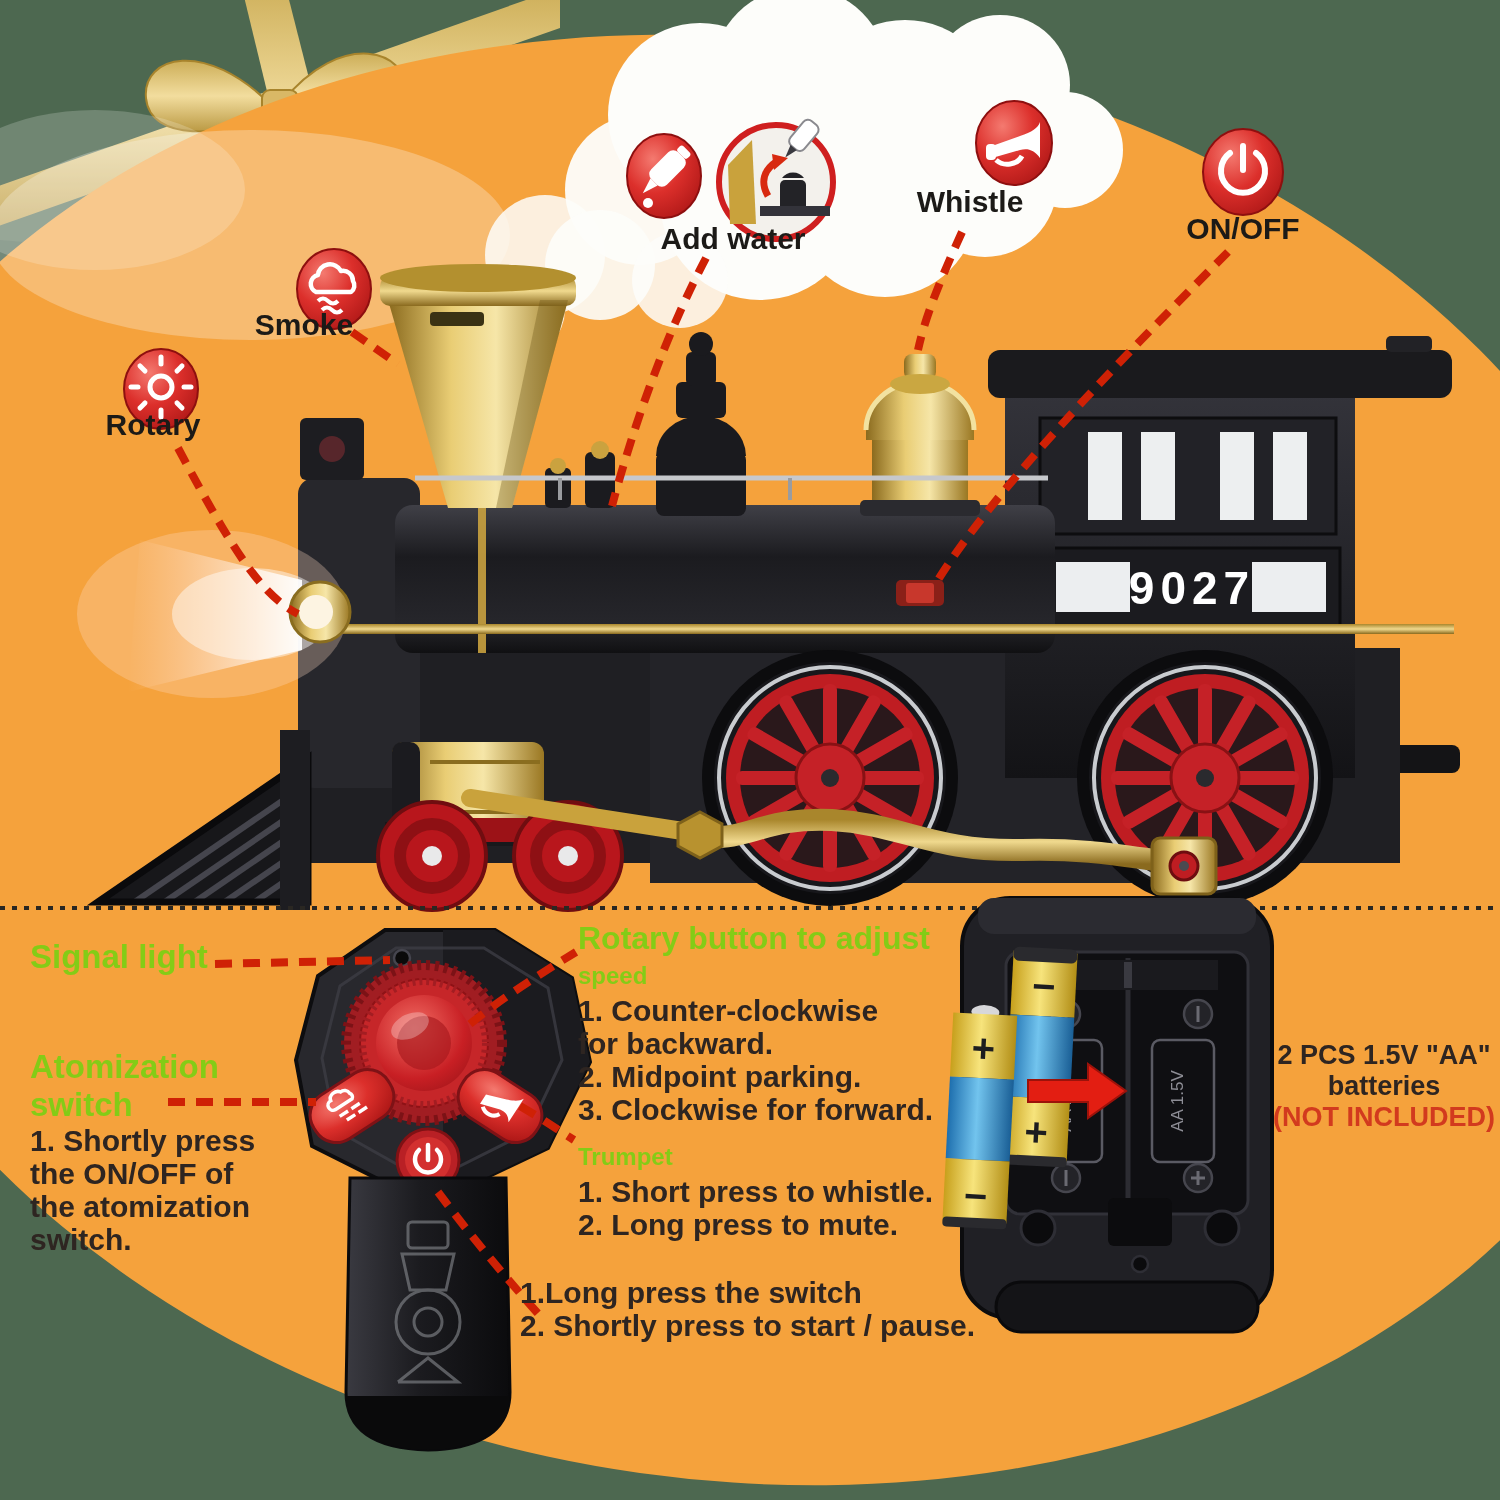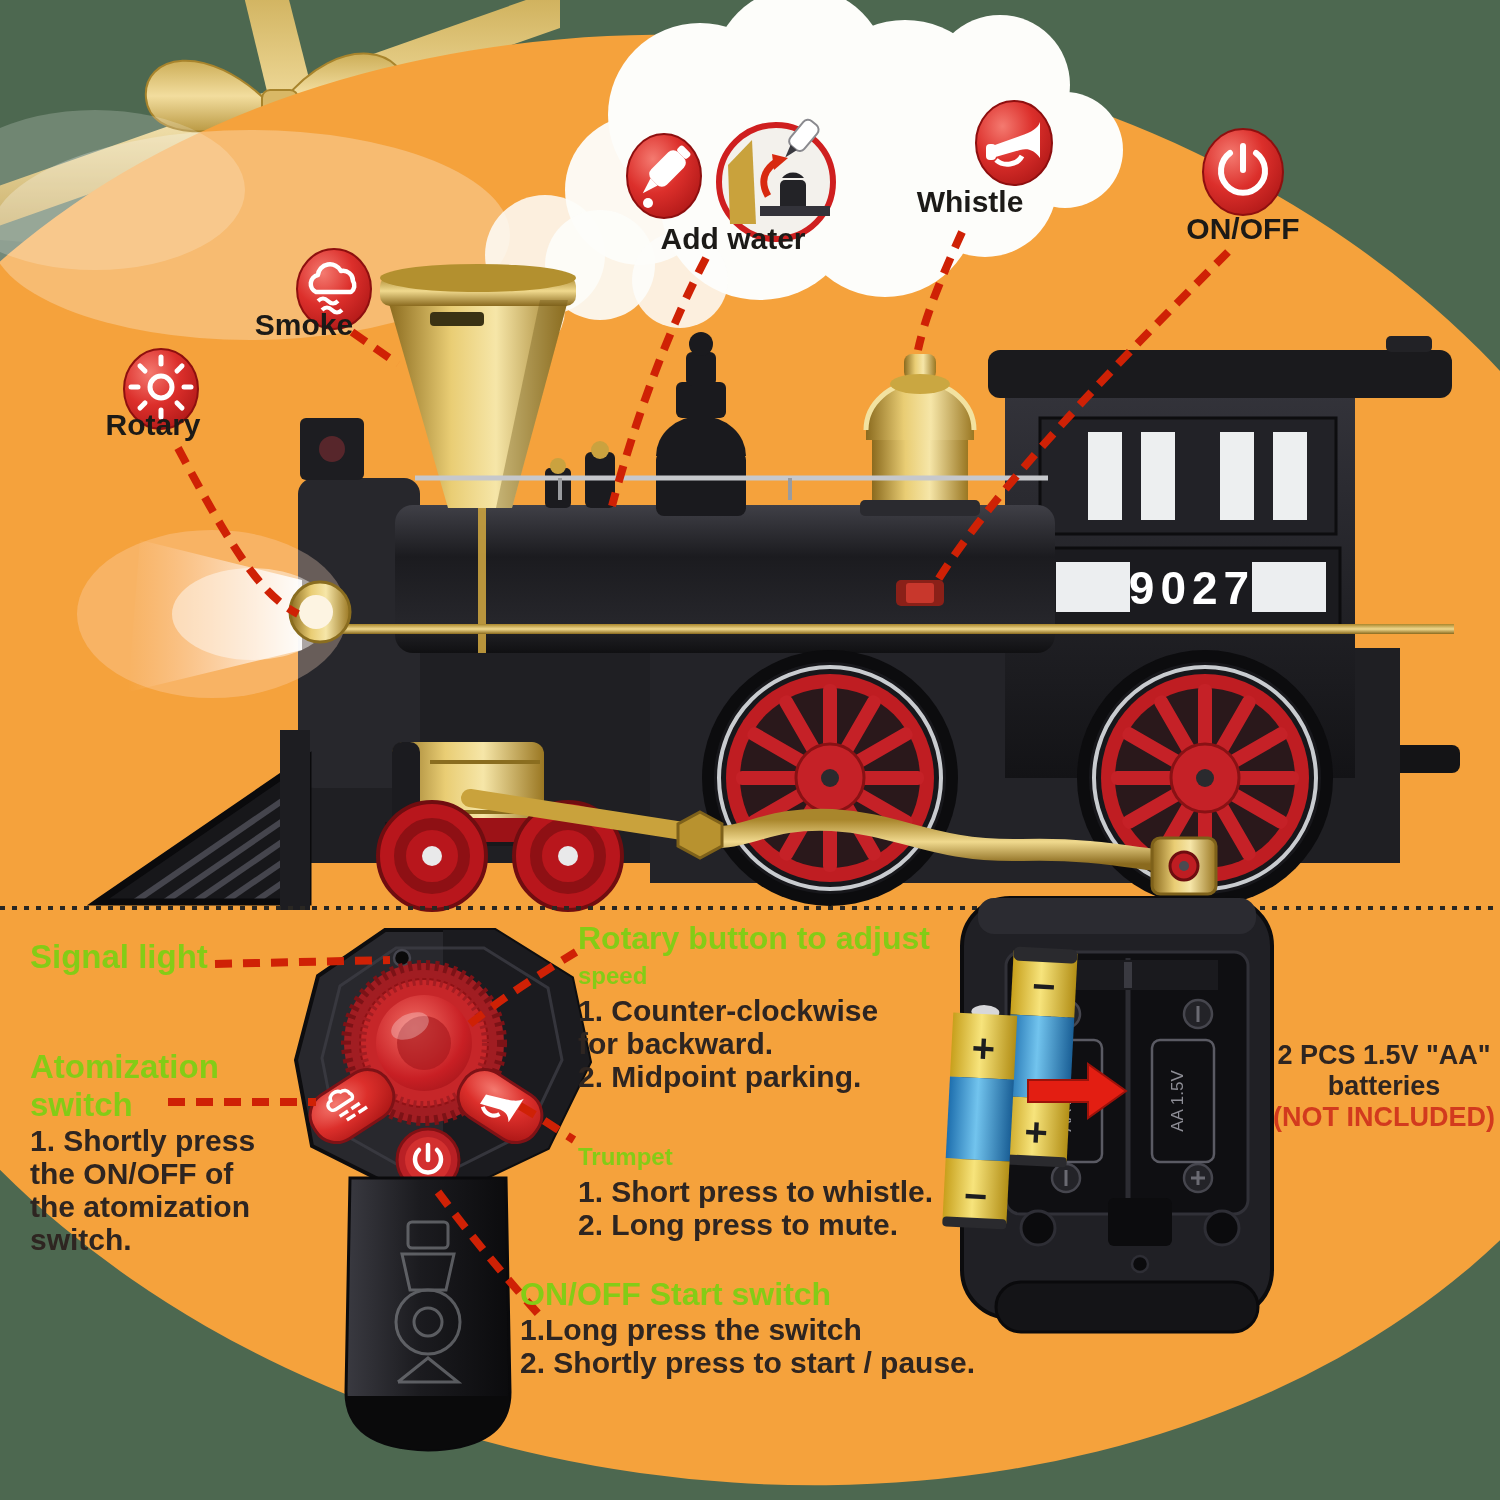--- a/index.html
+++ b/index.html
@@ -469,30 +469,30 @@
   <div class="body-txt">the atomization</div>
   <div class="body-txt">switch.</div>
 </div>
 
 <div class="lbl" style="left:578px;top:920px;">
   <div class="red-head" style="font-size:32px;line-height:37px;">Rotary button to adjust</div>
   <div class="red-head" style="font-size:24px;line-height:37px;">speed</div>
   <div class="body-txt">1. Counter-clockwise</div>
   <div class="body-txt indent">for backward.</div>
   <div class="body-txt">2. Midpoint parking.</div>
+  <div class="body-txt">3. Clockwise for forward.</div>
 </div>
 
 <div class="lbl" style="left:578px;top:1138px;">
   <div class="red-head" style="font-size:24px;line-height:37px;">Trumpet</div>
   <div class="body-txt">1. Short press to whistle.</div>
   <div class="body-txt">2. Long press  to mute.</div>
 </div>
 
 <div class="lbl" style="left:520px;top:1276px;">
-  <div class="red-head" style="font-size:32px;line-height:37px;">ON/OFF Start switch</div>
   <div class="body-txt">1.Long press the switch</div>
   <div class="body-txt">2. Shortly press to start / pause.</div>
 </div>
 
 <div class="lbl battery-txt" style="left:1264px;top:1040px;">
   <div>2 PCS 1.5V "AA"</div>
   <div>batteries</div>
   <div class="red">(NOT INCLUDED)</div>
 </div>
 </div>

